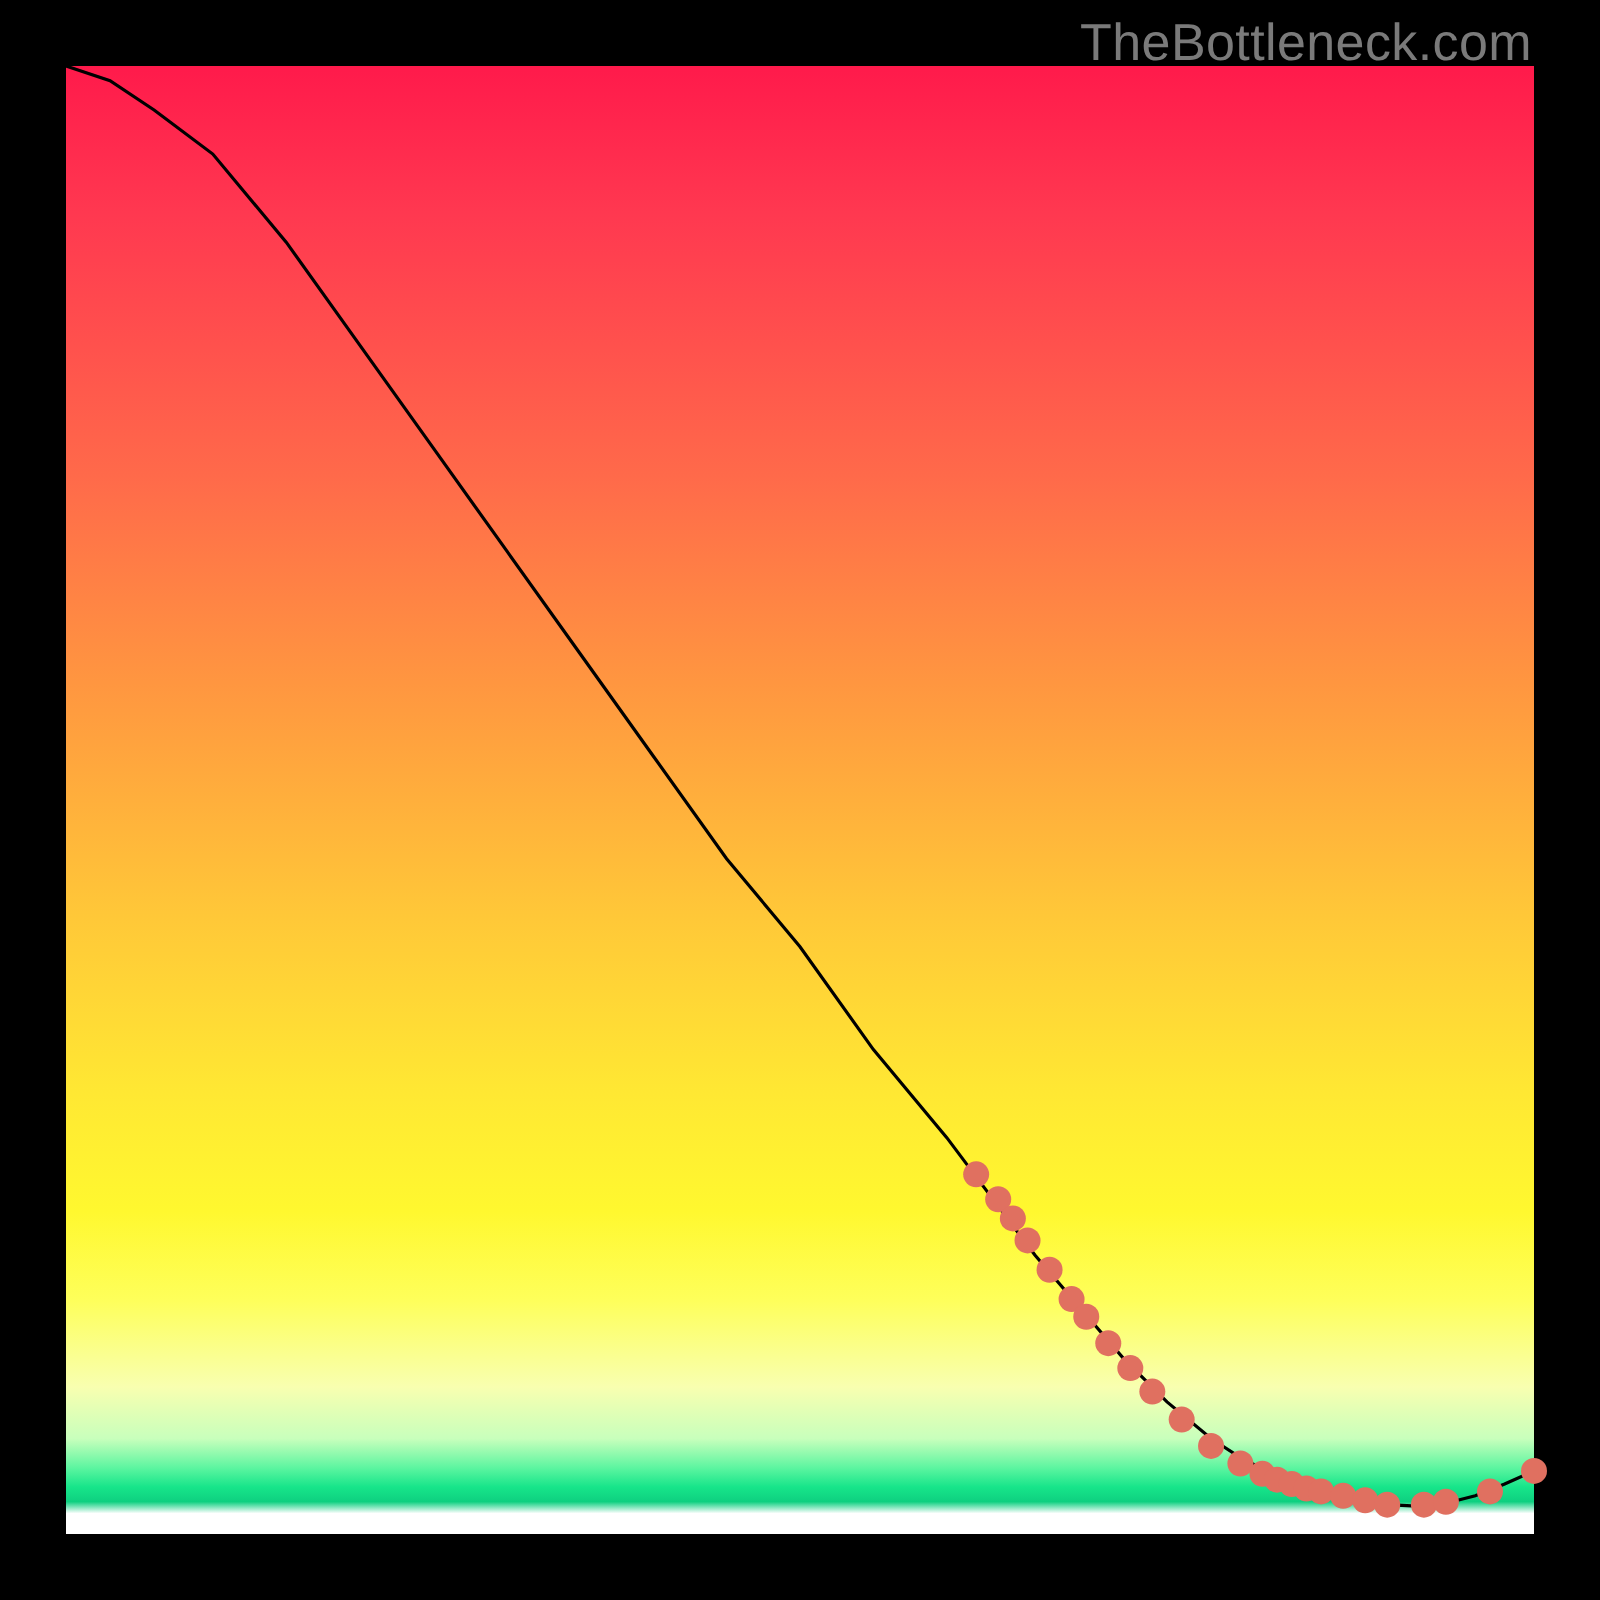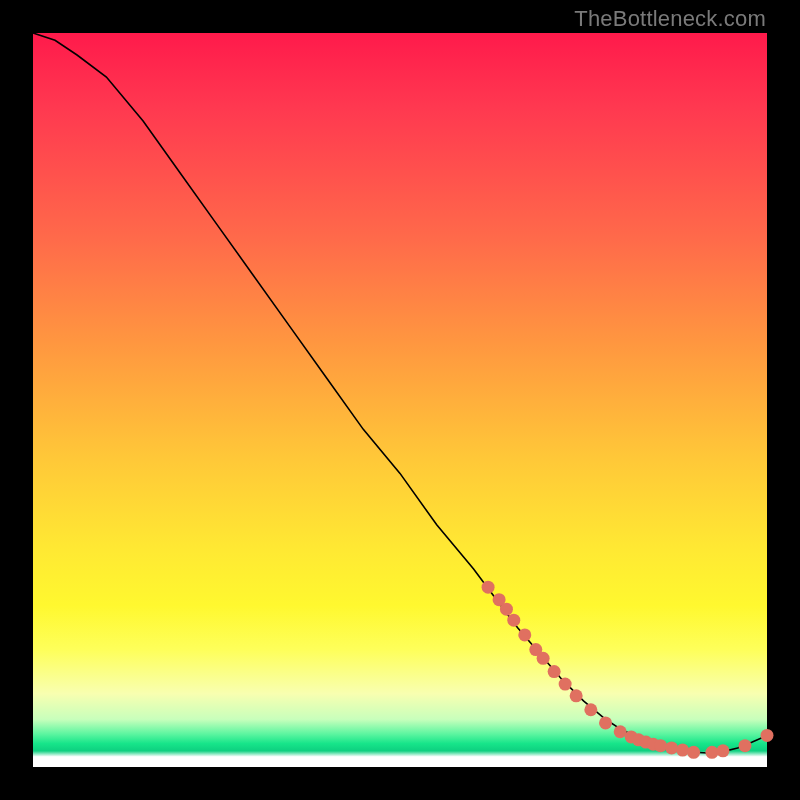--- a/index.html
+++ b/index.html
@@ -41,21 +41,21 @@
       #0ed080 97.8%,
       #ffffff 98.6%,
       #ffffff 100%
     );
   }
   .watermark {
     position: absolute;
     top: 6px;
     right: 34px;
     color: #7a7a7a;
-    font-size: 22px;
+    font-size: 26px;
     font-weight: 500;
     letter-spacing: 0.2px;
     text-align: center;
   }
   svg.curve {
     position: absolute;
     left: 0;
     top: 0;
     width: 734px;
     height: 734px;

